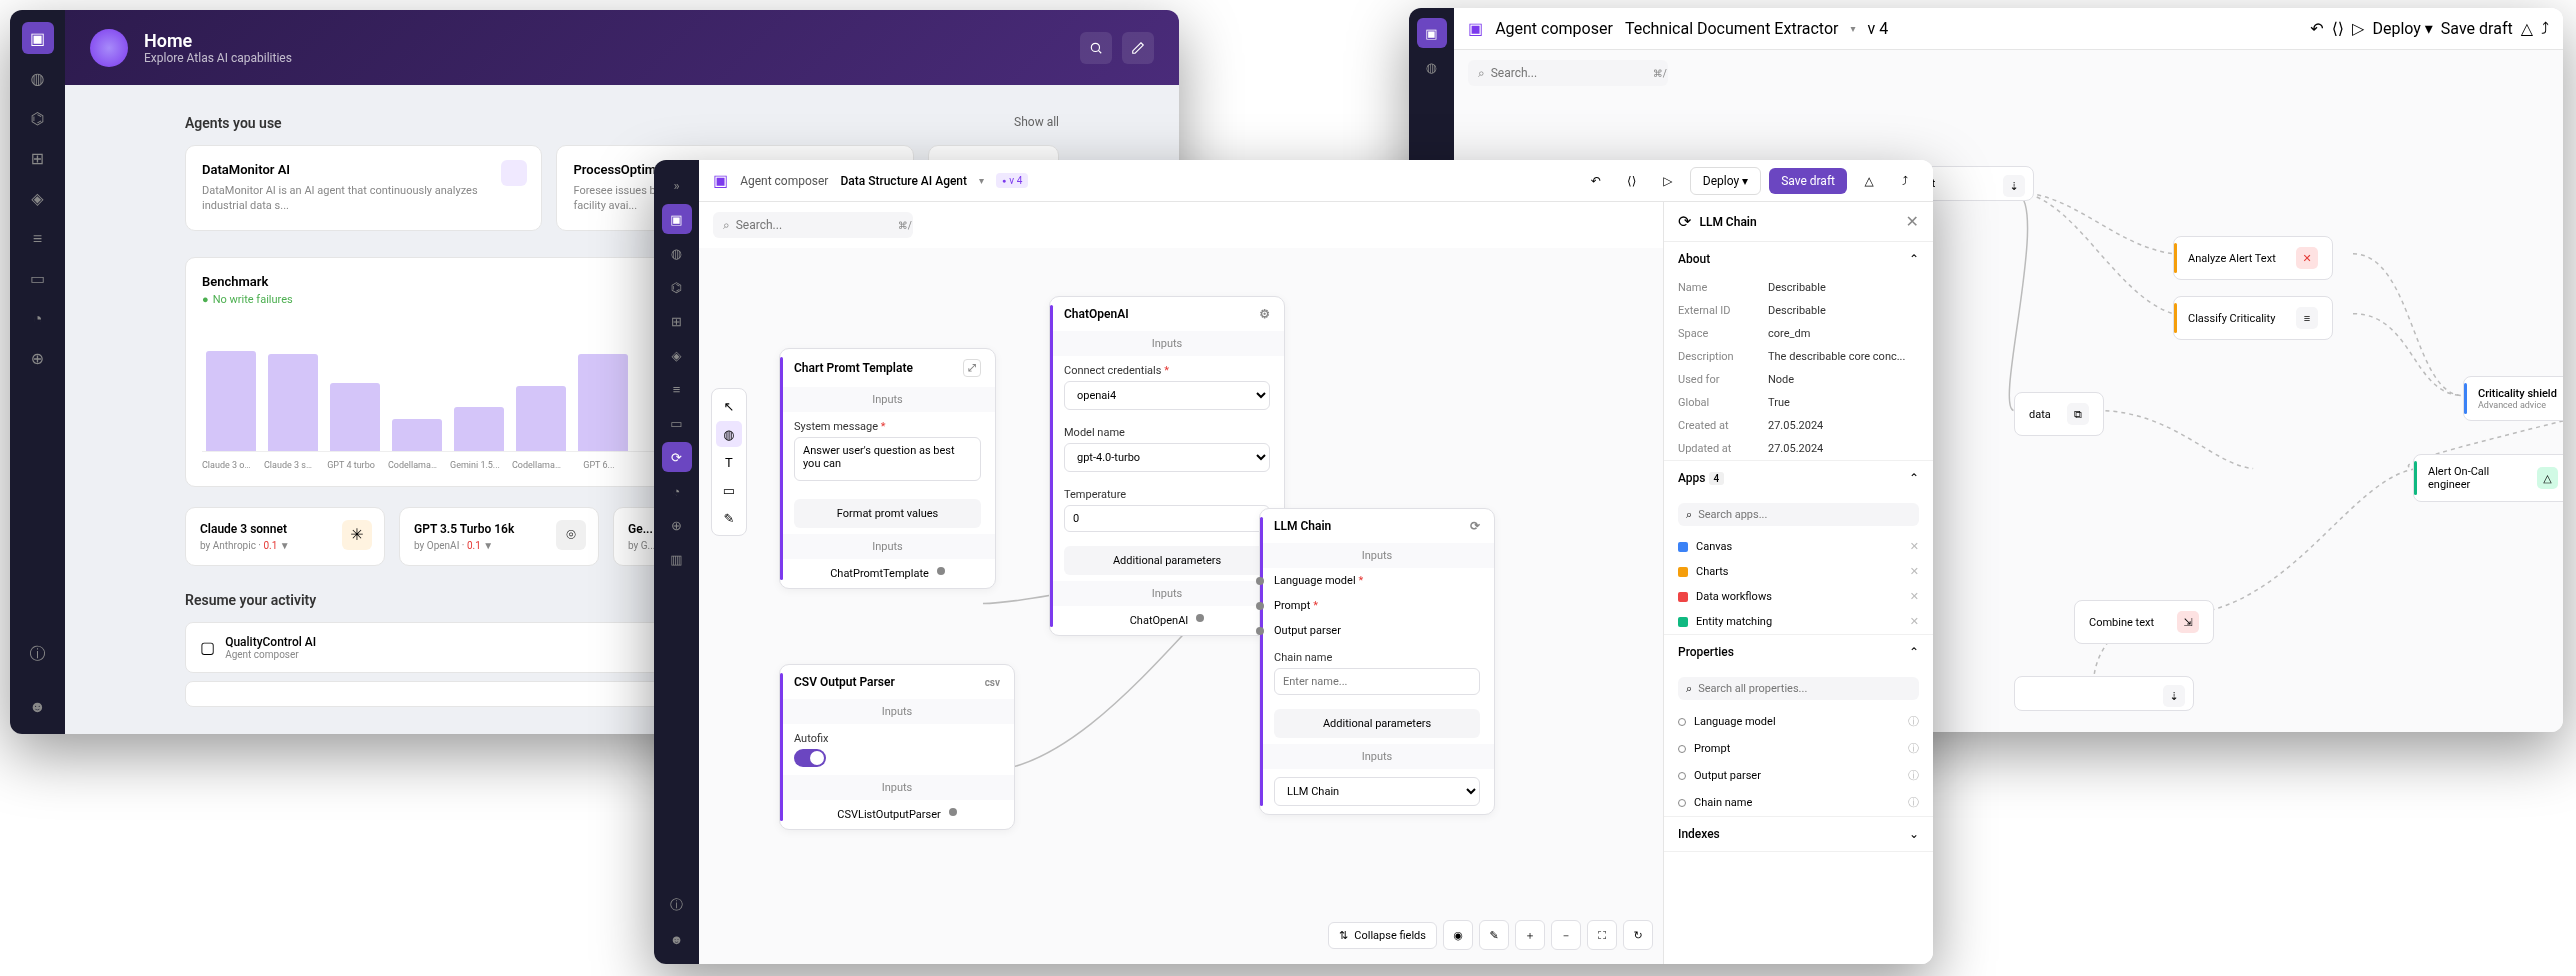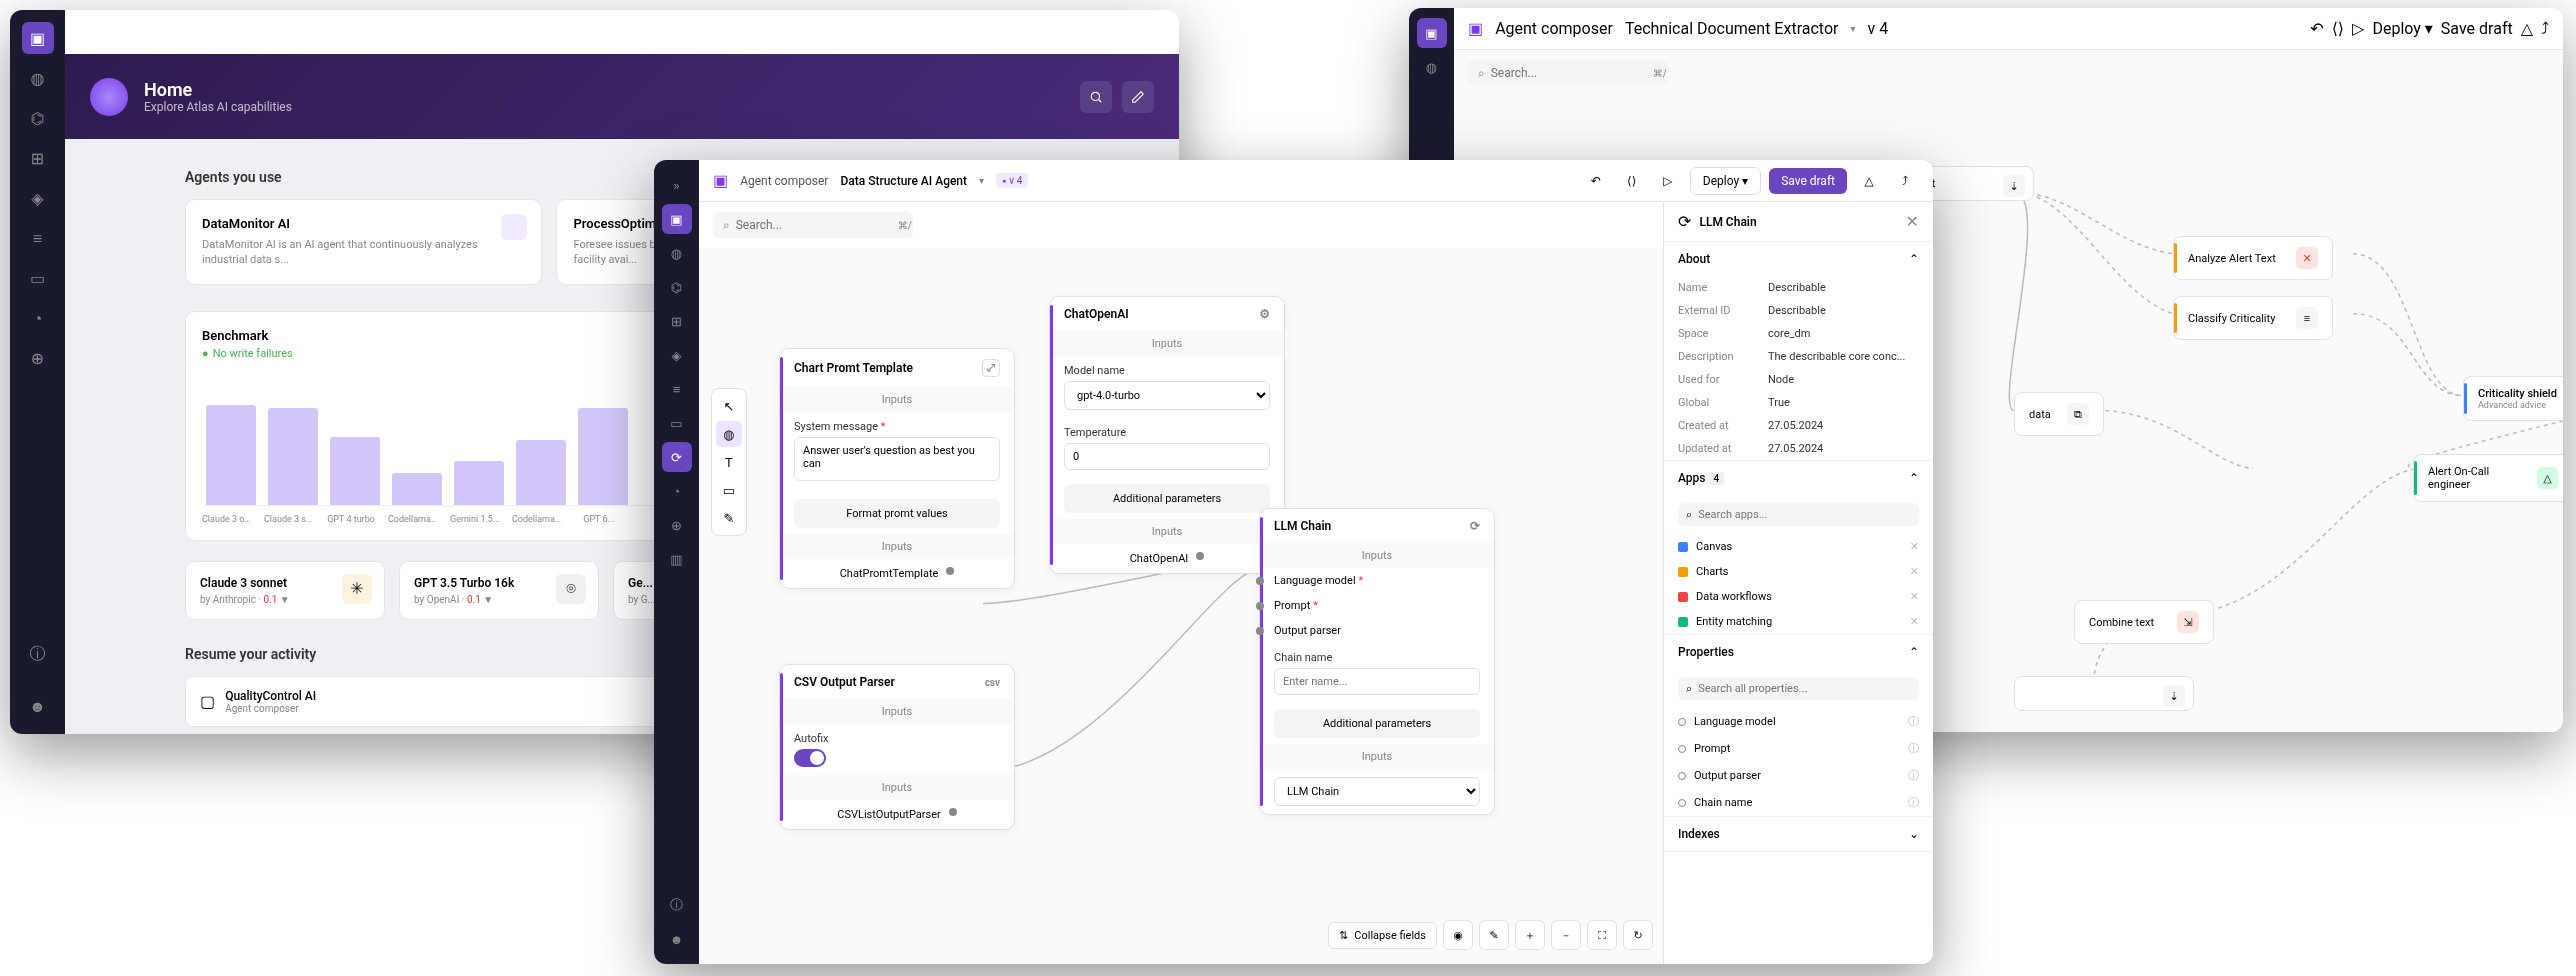--- a/index.html
+++ b/index.html
@@ -7,21 +7,21 @@
 
 .window { position: absolute; border-radius: 12px; box-shadow: 0 20px 60px rgba(0,0,0,0.4); overflow: hidden; background: #fff; }
 
 
 .win1 { left: 10px; top: 10px; width: 1169px; height: 724px; }
 .win1 .sidebar { position: absolute; left: 0; top: 0; width: 55px; height: 100%; background: #1a1a2e; display: flex; flex-direction: column; align-items: center; padding-top: 12px; gap: 8px; }
 .win1 .sidebar .si { width: 32px; height: 32px; border-radius: 6px; display: flex; align-items: center; justify-content: center; color: #888; cursor: pointer; }
 .win1 .sidebar .si.active { background: #6b46c1; color: #fff; }
 .win1 .sidebar .bottom { margin-top: auto; margin-bottom: 12px; }
 .win1 .content { margin-left: 55px; background: #eef0f4; height: 100%; }
-.win1 .header { background: linear-gradient(135deg, #2d1b4e, #4a2b7a); height: 85px; display: flex; align-items: center; padding: 17px 25px; color: #fff; margin-top: 44px; }
+.win1 .header { background: linear-gradient(135deg, #2d1b4e, #4a2b7a); height: 75px; display: flex; align-items: center; padding: 17px 25px; color: #fff; }
 .win1 .avatar-circle { width: 38px; height: 38px; border-radius: 50%; background: radial-gradient(circle, #a78bfa, #7c3aed); margin-right: 16px; }
 .win1 .header h1 { font-size: 18px; font-weight: 600; }
 .win1 .header .sub { font-size: 12px; opacity: .7; }
 .win1 .header .actions { margin-left: auto; display: flex; gap: 10px; }
 .win1 .header .iconbtn { width: 32px; height: 32px; border-radius: 6px; background: rgba(255,255,255,0.1); display: flex; align-items: center; justify-content: center; cursor: pointer; }
 .win1 .body { padding: 30px 120px; }
 .section-h { display: flex; justify-content: space-between; margin-bottom: 14px; }
 .section-h .title { font-size: 14px; font-weight: 600; color: #333; }
 .section-h .link { font-size: 12px; color: #666; cursor: pointer; }
 .cards { display: flex; gap: 14px; }
@@ -386,21 +386,21 @@
       </svg>
 
       <div class="toolbar-float">
         <div class="tb">↖</div>
         <div class="tb active">◍</div>
         <div class="tb">T</div>
         <div class="tb">▭</div>
         <div class="tb">✎</div>
       </div>
 
-      <div class="node" style="left:80px;top:100px;width:236px">
+      <div class="node" style="left:80px;top:100px;width:217px">
         <div class="accent" style="background:#7c3aed"></div>
         <div class="title">
           <span>Chart Promt Template</span>
           <span style="color:#888;border:1px solid #ddd;border-radius:4px;padding:2px 4px;font-size:10px">⤢</span>
         </div>
         <div class="section-label">Inputs</div>
         <div class="field">
           <div class="fl"><span>System message</span> <span class="req">*</span></div>
           <textarea style="">Answer user's question as best you can</textarea>
         </div>
@@ -412,20 +412,24 @@
           </div>
       </div>
 
       <div class="node" style="left:350px;top:48px;width:236px">
         <div class="accent" style="background:#7c3aed"></div>
         <div class="title">
           <span>ChatOpenAI</span>
           <span style="color:#888">⚙</span>
         </div>
         <div class="section-label">Inputs</div>
+        <div class="field">
+          <div class="fl"><span>Connect credentials</span> <span class="req">*</span></div>
+          <select><option>openai4</option></select>
+        </div>
         <div class="field">
           <div class="fl">Model name</div>
           <select><option>gpt-4.0-turbo</option></select>
         </div>
         <div class="field">
           <div class="fl">Temperature</div>
           <input value="0" style="">
         </div>
         <div class="pill">Additional parameters</div>
         <div class="section-label">Inputs</div>

